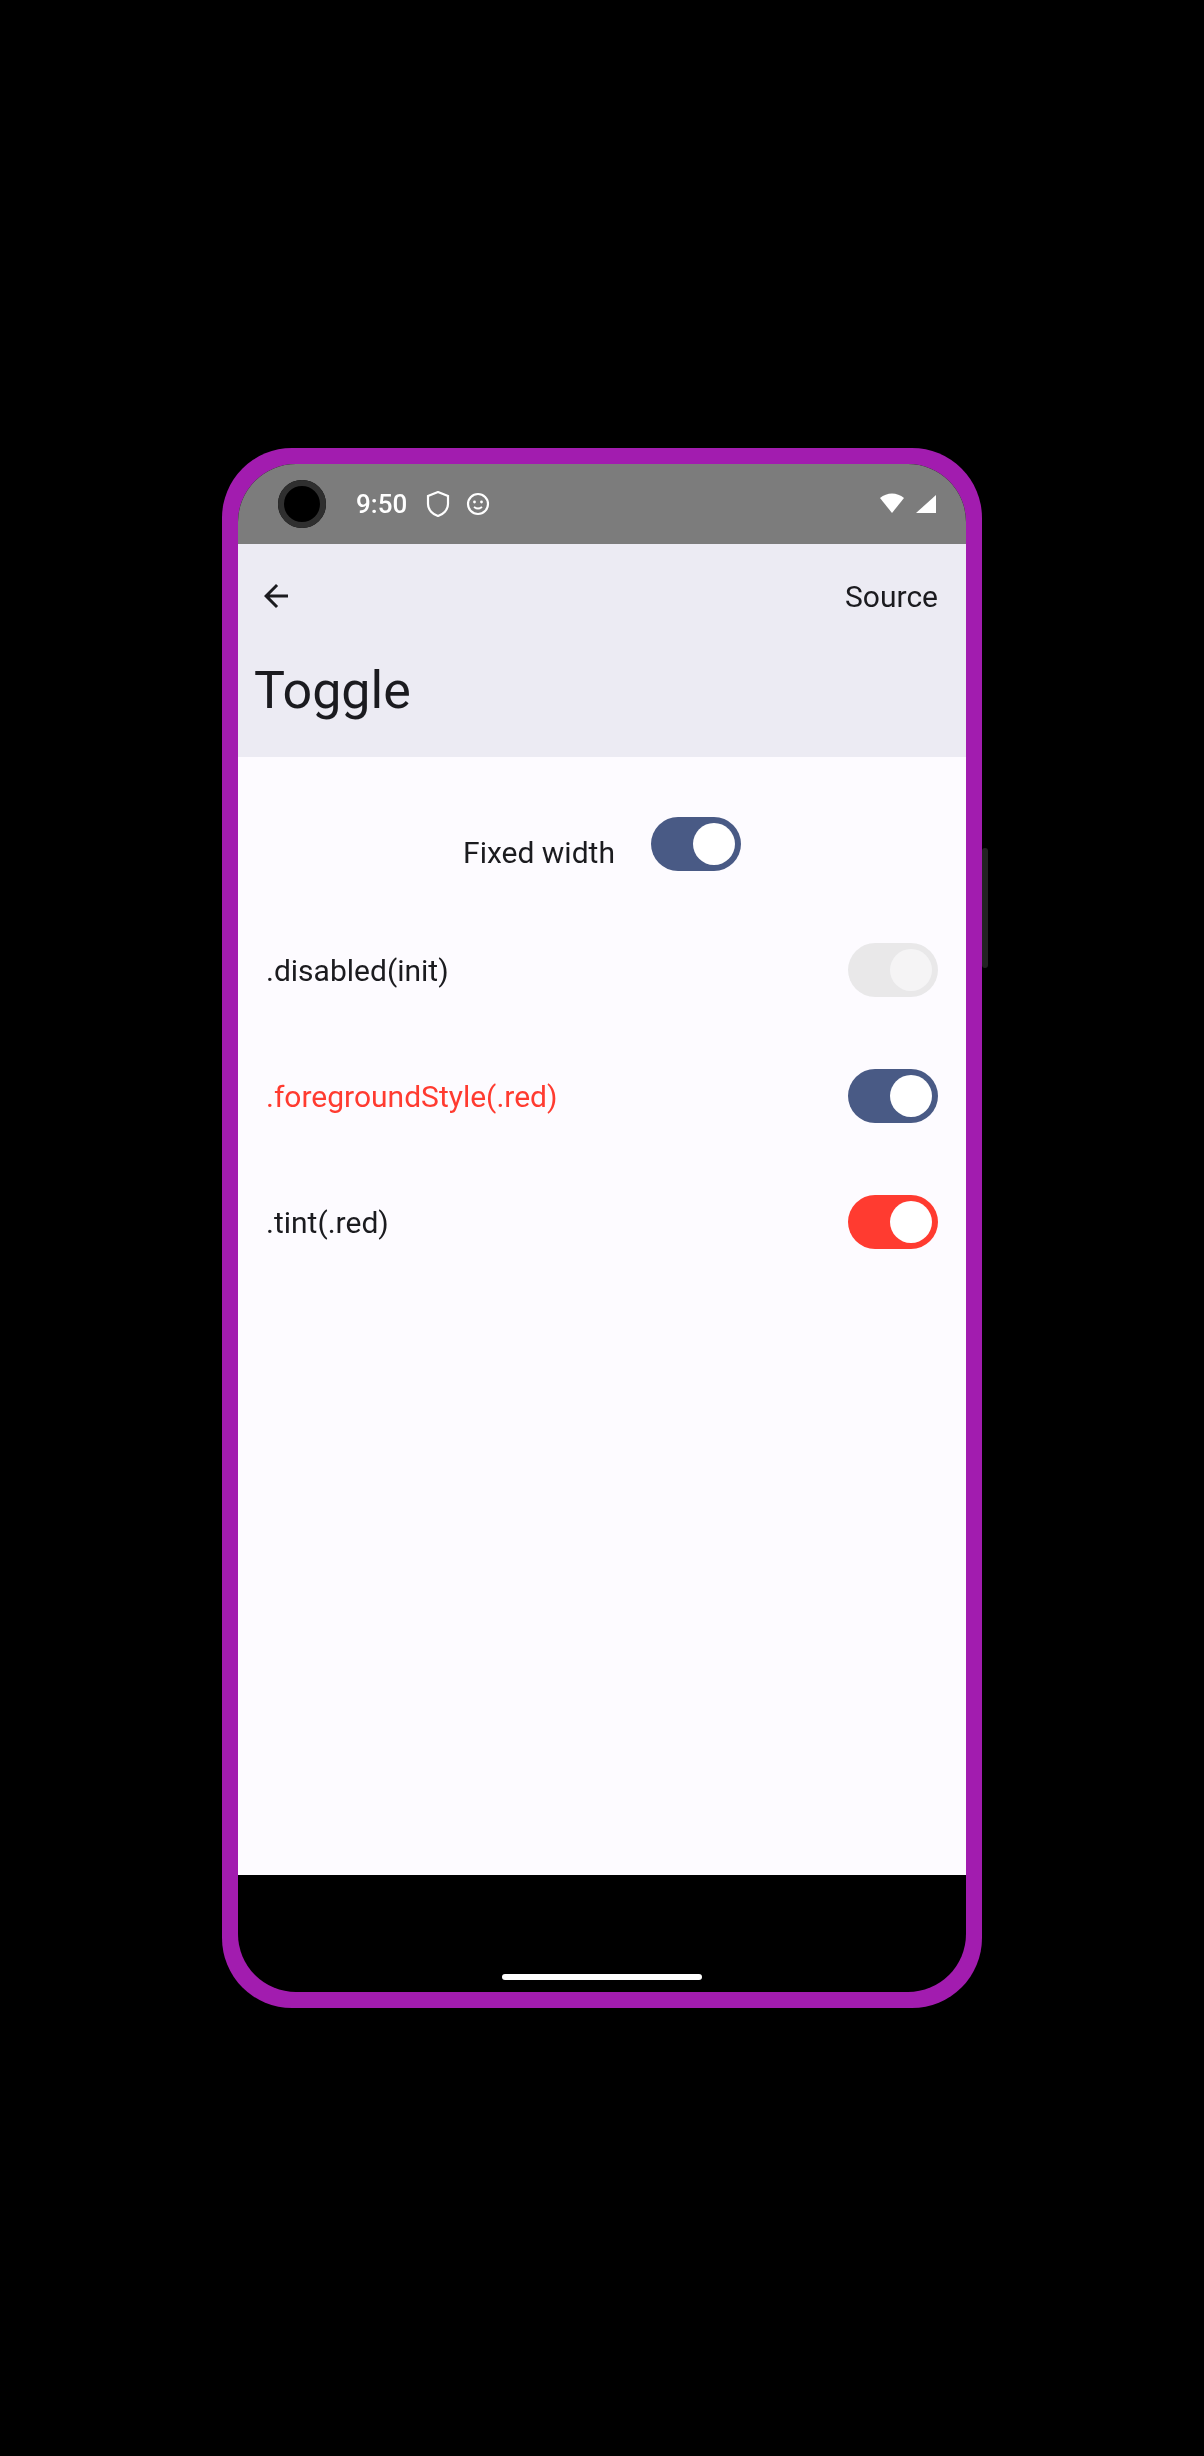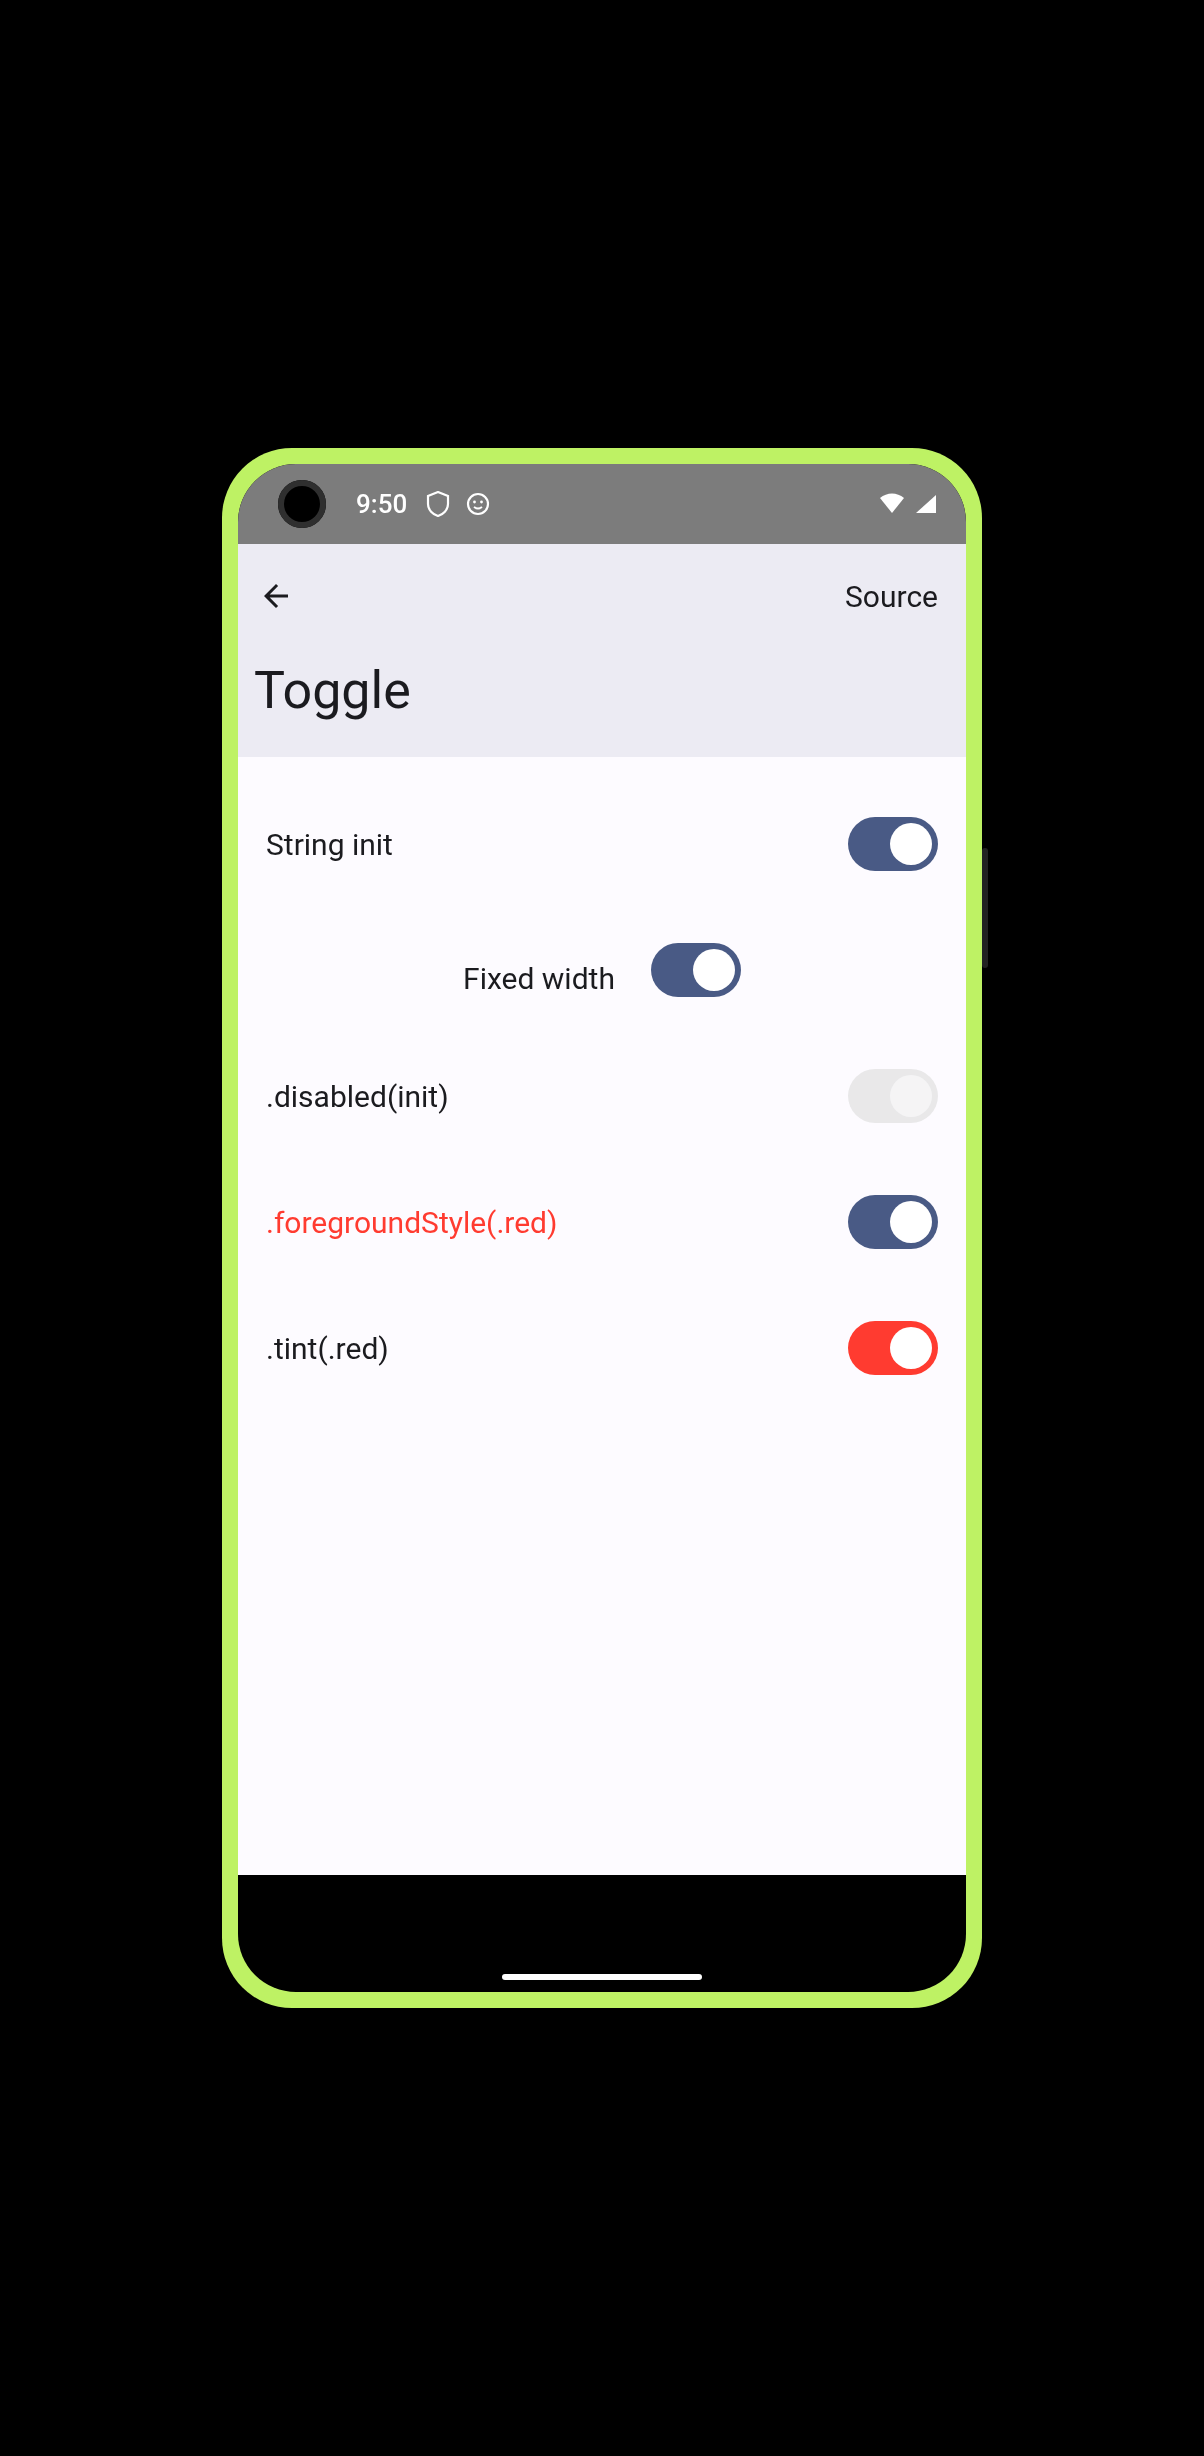--- a/index.html
+++ b/index.html
@@ -9,21 +9,21 @@
     display: flex;
     align-items: center;
     justify-content: center;
     font-family: Roboto, "Helvetica Neue", Arial, sans-serif;
   }
 
   
   .device {
     width: 760px;
     height: 1560px;
-    background: #bef264;
+    background: #a21caf;
     border-radius: 70px;
     padding: 16px;
     position: relative;
     box-shadow: 0 0 0 4px #000;
   }
   .device-inner {
     width: 100%;
     height: 100%;
     background: #000;
     border-radius: 58px;
@@ -256,27 +256,20 @@
             </svg>
         </div>
         <div class="source-link">Source</div>
       </div>
       <div class="page-title">Toggle</div>
     </div>
 
     <div class="content">
 
 
-      <div class="row">
-        <div class="label">String init</div>
-        <div class="switch">
-          <div class="track"></div>
-            <div class="thumb"></div>
-        </div>
-      </div>
 
       <div class="row center">
         <div class="label">Fixed width</div>
         <div class="switch">
           <div class="track"></div>
             <div class="thumb"></div>
         </div>
       </div>
 
 

